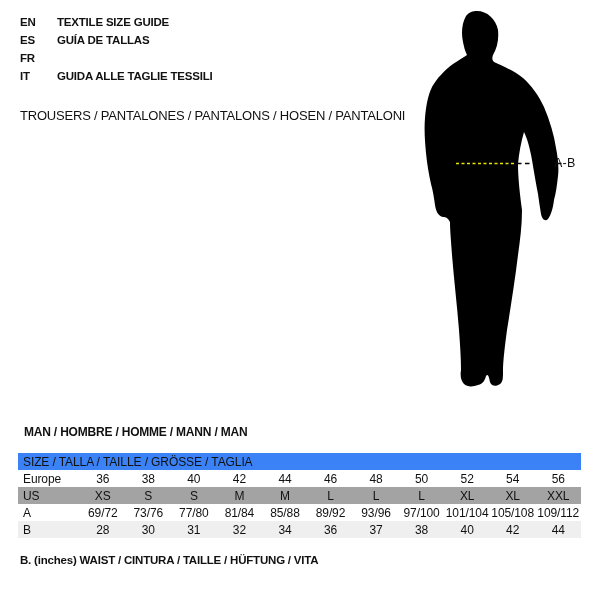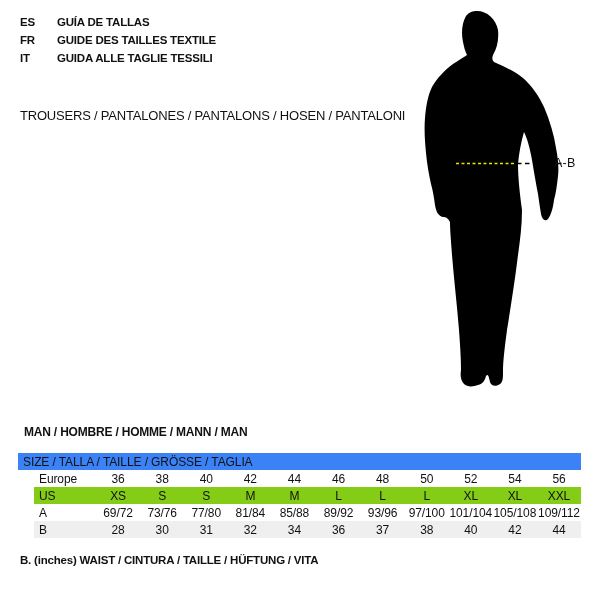--- a/index.html
+++ b/index.html
@@ -17,38 +17,41 @@
   .category-title{position:absolute;left:20px;top:108px;font-size:13px;font-weight:400;letter-spacing:-0.2px;}
   
   .figure-svg{position:absolute;left:0;top:0;}
   
   .measure-label{position:absolute;left:554px;top:156px;font-size:12.5px;letter-spacing:0.2px;}
   
   .section-title{position:absolute;left:24px;top:425px;font-size:12px;font-weight:700;letter-spacing:-0.2px;}
   
   .size-table{position:absolute;left:18px;top:453px;width:563px;font-size:12px;letter-spacing:-0.1px;}
   .st-header{height:17px;display:flex;align-items:center;padding-left:5px;box-sizing:border-box;}
-  .st-row{display:flex;height:17px;align-items:center;margin-left:16px;}
+  .st-row{display:flex;height:17px;align-items:center;}
   .st-label{width:62px;padding-left:5px;box-sizing:border-box;}
   .st-cell{flex:1;text-align:center;}
   
   .notes{position:absolute;left:20px;top:552px;}
   .note-line{height:15px;display:flex;align-items:center;font-size:11.5px;font-weight:700;letter-spacing:-0.2px;}
 </style>
 </head>
 <body>
 
 <div class="lang-block" id="lang-rows">
     <div class="lang-row">
+      <span class="lang-code">EN</span>
+      <span>TEXTILE SIZE GUIDE</span>
+    </div>
+    <div class="lang-row">
       <span class="lang-code">ES</span>
       <span>GUÍA DE TALLAS</span>
     </div>
     <div class="lang-row">
       <span class="lang-code">FR</span>
-      <span>GUIDE DES TAILLES TEXTILE</span>
     </div>
     <div class="lang-row">
       <span class="lang-code">IT</span>
       <span>GUIDA ALLE TAGLIE TESSILI</span>
     </div>
   </div>
 
 <div class="category-title">TROUSERS / PANTALONES / PANTALONS / HOSEN / PANTALONI</div>
 
 <svg class="figure-svg" width="600" height="600" viewBox="0 0 600 600">
@@ -86,21 +89,21 @@
         <span class="st-cell">40</span>
         <span class="st-cell">42</span>
         <span class="st-cell">44</span>
         <span class="st-cell">46</span>
         <span class="st-cell">48</span>
         <span class="st-cell">50</span>
         <span class="st-cell">52</span>
         <span class="st-cell">54</span>
         <span class="st-cell">56</span>
       </div>
-      <div class="st-row" style="background: #84cc16;">
+      <div class="st-row" style="background: #a3a3a3;">
         <span class="st-label">US</span>
         <span class="st-cell">XS</span>
         <span class="st-cell">S</span>
         <span class="st-cell">S</span>
         <span class="st-cell">M</span>
         <span class="st-cell">M</span>
         <span class="st-cell">L</span>
         <span class="st-cell">L</span>
         <span class="st-cell">L</span>
         <span class="st-cell">XL</span>

